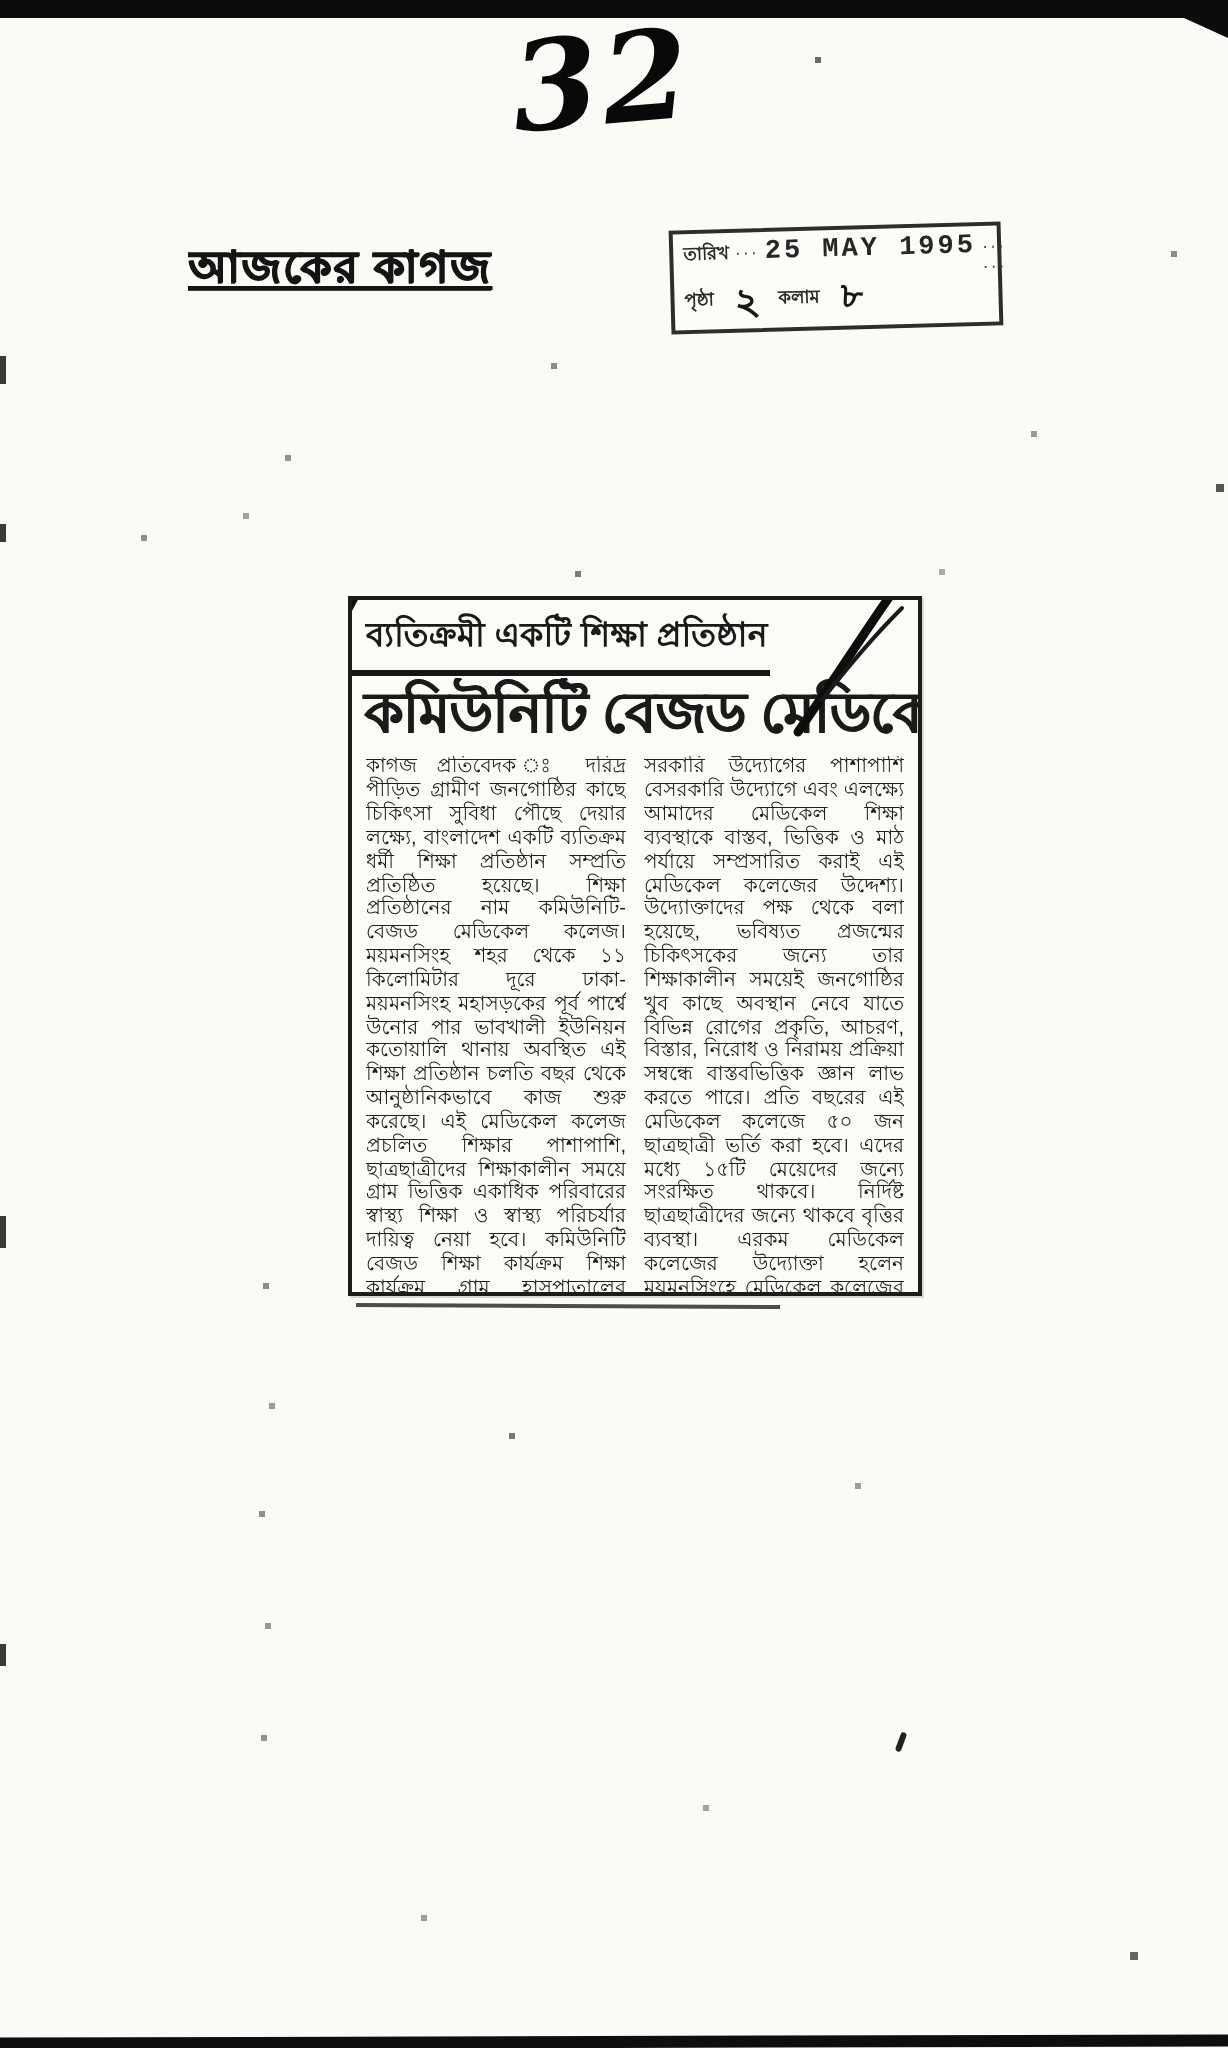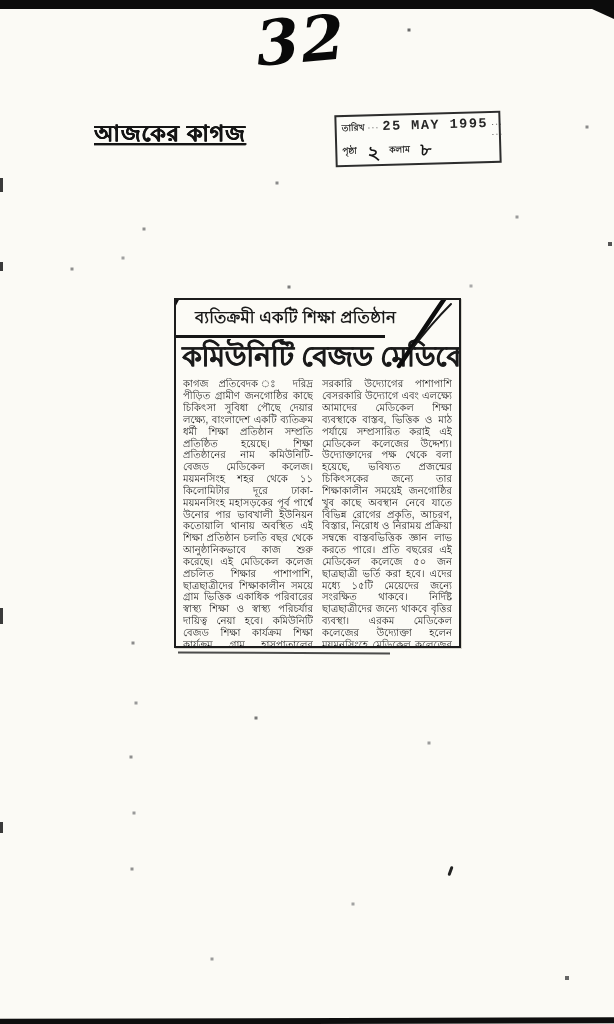--- a/index.html
+++ b/index.html
@@ -105,21 +105,21 @@
     position: absolute; top: -6px; left: -4px;
     width: 3px; height: 26px; background: #111;
     transform: rotate(28deg);
   }
   .pen-slash {
     position: absolute; top: -4px; right: 2px;
     pointer-events: none;
   }
   .kicker {
     font-size: 16.5px; font-weight: bold;
-    padding: 5px 8px 3px 19px;
+    padding: 5px 8px 3px 7px;
     letter-spacing: 0.2px;
     white-space: nowrap; overflow: hidden;
   }
   .kicker-rule {
     width: 74%; height: 2.5px; background: #161616;
     margin: 0 0 1px 0;
   }
   .headline {
     margin: 0;
     font-size: 28px; font-weight: bold;

